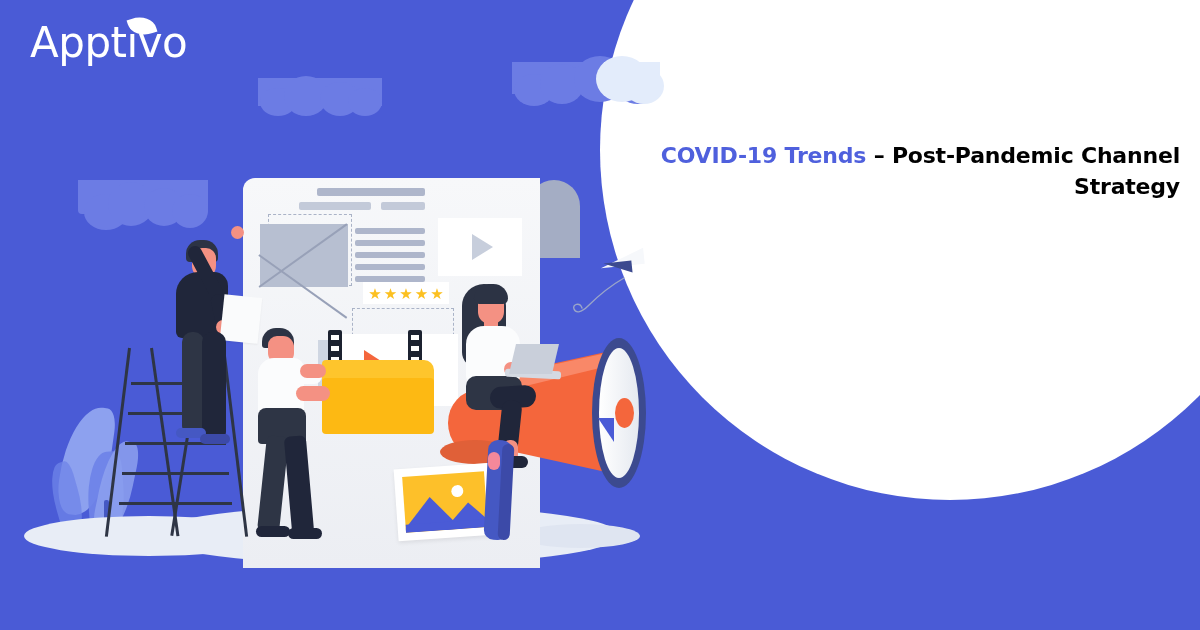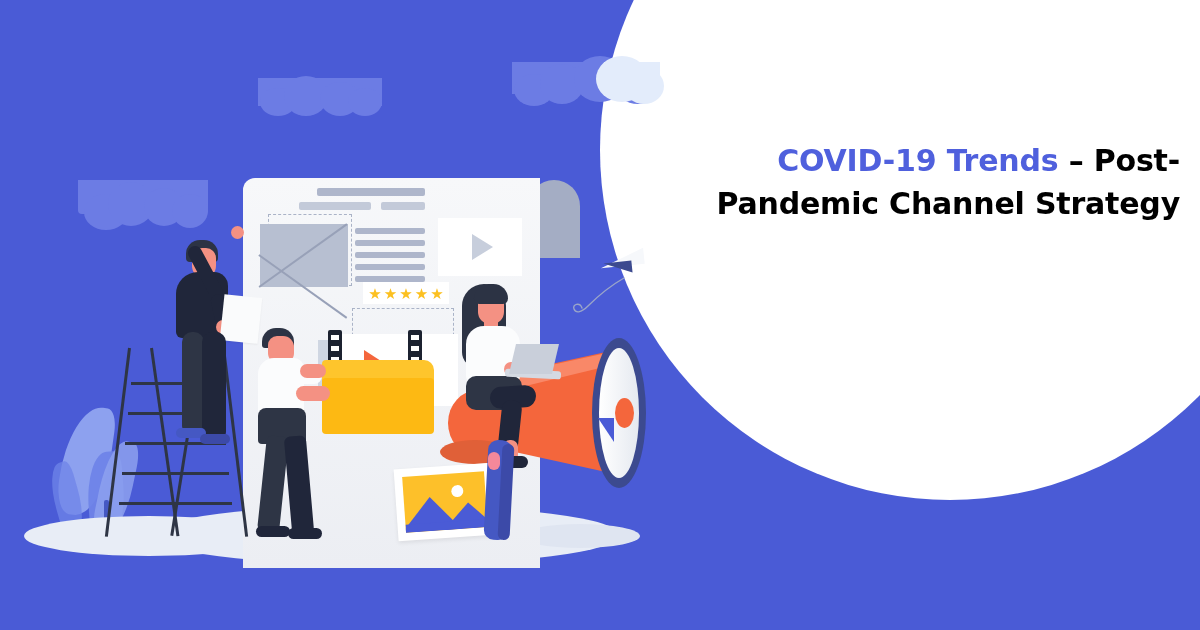--- a/index.html
+++ b/index.html
@@ -273,21 +273,21 @@
     transform: rotate(-18deg);
   }
 
   
   .headline {
     position: absolute;
     left: 620px;
     top: 140px;
     width: 560px;
     text-align: right;
-    font-size: 30px;
+    font-size: 22px;
     font-weight: bold;
     line-height: 1.42;
     letter-spacing: -0.2px;
     color: #000000;
     font-family: "DejaVu Sans", sans-serif;
   }
   .headline .accent { color: #4f60dd; }
 </style>
 </head>
 <body>
@@ -466,18 +466,22 @@
 
   <div class="plane-wing" style="left:600px; top:250px; border-width:0 0 16px 44px; border-color:transparent transparent #f6f8fb transparent; transform:rotate(-6deg);"></div>
   <div class="plane-wing" style="left:604px; top:262px; border-width:12px 0 0 28px; border-color:#3c4a8f transparent transparent transparent; transform:rotate(-6deg);"></div>
   <svg style="position:absolute; left:570px; top:276px; width:56px; height:44px; overflow:visible;" viewBox="0 0 56 44">
     <path d="M54 2 C 40 10, 28 20, 18 30 C 12 36, 6 38, 4 33 C 2 28, 10 26, 12 32" fill="none" stroke="#9aa5c9" stroke-width="1.4" stroke-linecap="round"></path>
   </svg>
 
   <div class="shape" style="left:598px; top:418px; width:0; height:0; border-style:solid;
               border-width:0 16px 24px 0; border-color:transparent #4a5bd6 transparent transparent;"></div>
 
+  <div class="logo">
+    <span class="logo-text">Apptivo</span>
+    <span class="logo-leaf"></span>
+  </div>
 
   <div class="headline">
     <span class="accent">COVID-19 Trends</span><span> – </span><span>Post-Pandemic Channel Strategy</span>
   </div>
 
 </div>
 
 </body></html>

